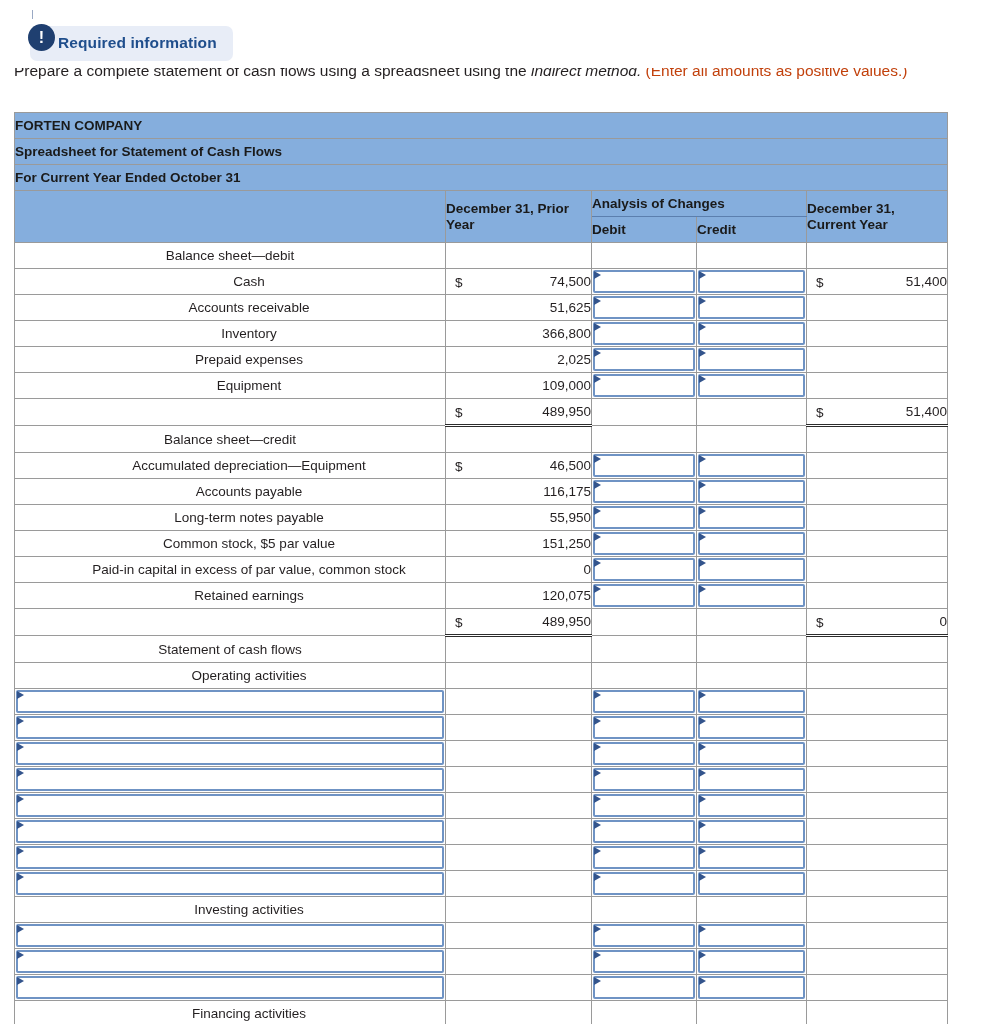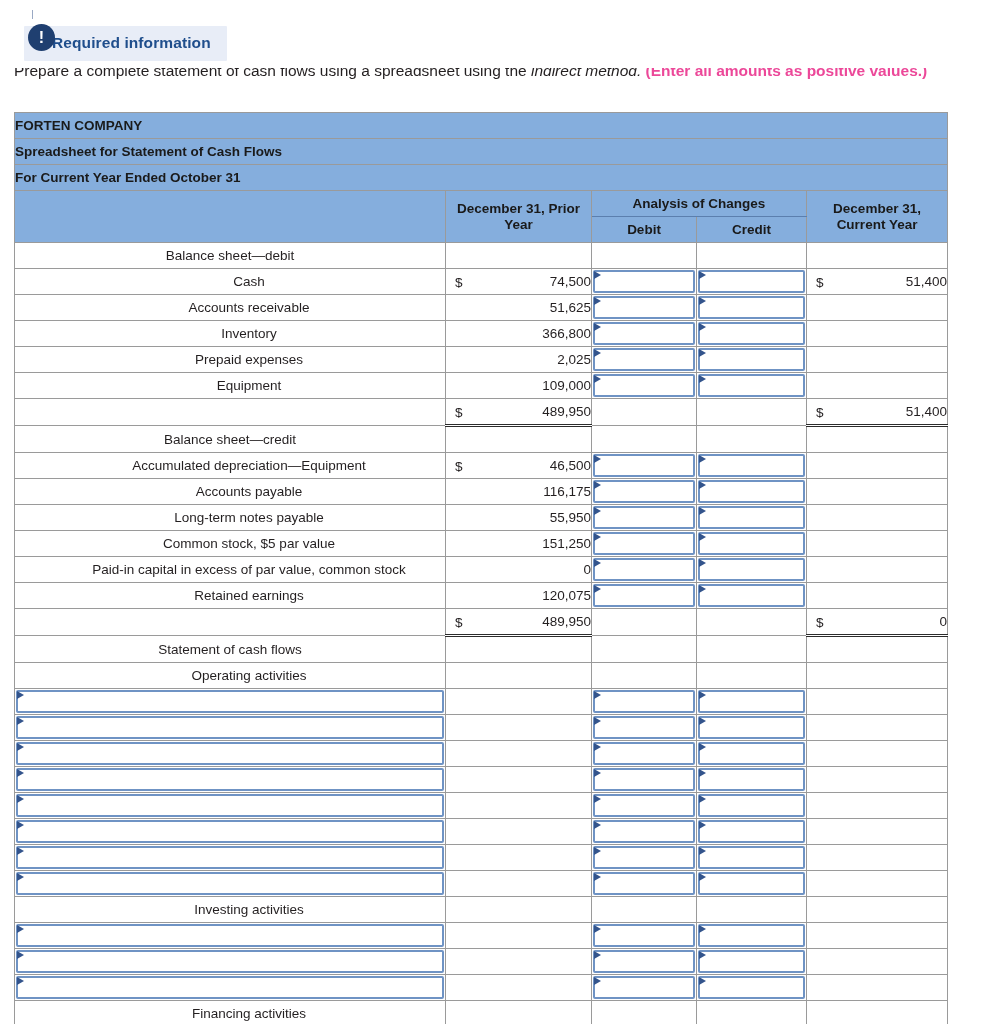--- a/index.html
+++ b/index.html
@@ -18,24 +18,24 @@
 
   
   .req-wrap {
     position: absolute;
     left: 14px;
     top: 8px;
     height: 52px;
   }
   .req-pill {
     position: absolute;
-    left: 10px;
+    left: 16px;
     top: 18px;
     background: #e8edf7;
-    border-radius: 1px;
+    border-radius: 7px;
     padding: 8px 16px 9px 28px;
     font-size: 15.5px;
     font-weight: bold;
     color: #1f4e8c;
     letter-spacing: .1px;
     white-space: nowrap;
   }
   .req-badge {
     position: absolute;
     left: 14px;
@@ -67,21 +67,21 @@
     top: 60px;
     width: 1400px;
     font-size: 15.5px;
     line-height: 22px;
     white-space: nowrap;
     color: #231f20;
     
     clip-path: inset(8px 0 0 0);
   }
   .instruction em { font-style: italic; }
-  .instruction .warn { color: #ec4899; font-weight: bold; }
+  .instruction .warn { color: #c2410c; font-weight: normal; }
 
   
   .sheet {
     position: absolute;
     left: 14px;
     top: 112px;
     width: 933px;
     border-collapse: collapse;
     table-layout: fixed;
     font-size: 13.5px;
@@ -104,21 +104,21 @@
   
   .hdr td {
     background: #85aedd;
     font-weight: bold;
     font-size: 13.5px;
     color: #1a1a1a;
     height: 25px;
   }
   td.hdr-cell {
     background: #85aedd;
-    text-align: center;
+    text-align: left;
     font-weight: bold;
     vertical-align: middle;
     color: #1a1a1a;
     line-height: 16px;
   }
   td.hdr-blank { background: #85aedd; }
   .aoc-top {
     border-bottom: 1px solid #5b7fae !important;
   }
 

